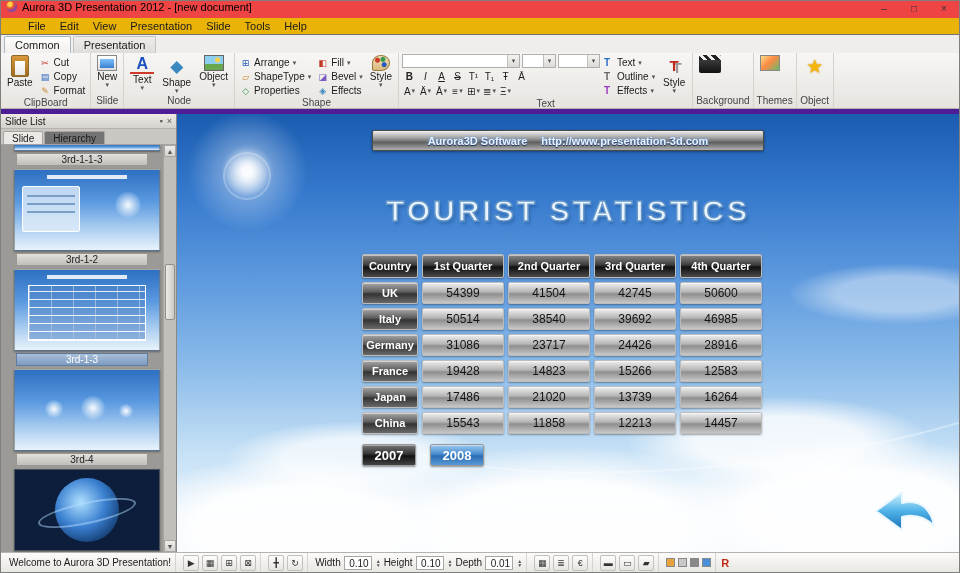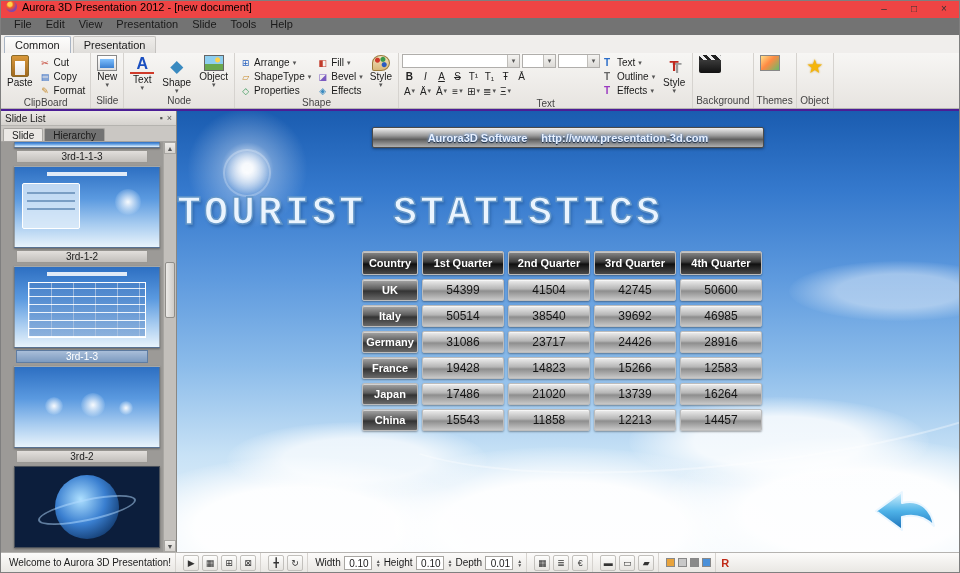--- a/index.html
+++ b/index.html
@@ -6,21 +6,21 @@
 html,body{width:960px;height:573px;overflow:hidden}
 body{font-family:"Liberation Sans","DejaVu Sans",sans-serif;font-size:11px;color:#1a1a1a;background:#fff}
 .win{width:960px;height:573px;display:flex;flex-direction:column;border:1px solid #7f7f7f;background:#fff}
 
 .tbar{height:17px;flex:0 0 auto;display:flex;gap:5px;padding:0 0 0 5px;background:#ef4444}
 .appic{width:11px;height:11px;border-radius:50%;background:radial-gradient(circle at 35% 30%,#ffd24a 0 2px,#f05a28 35%,#8e3fa8 65%,#2a7ad0);flex:0 0 auto}
 .ttext{font-size:11px;color:#000}
 .wbtns{margin-left:auto;display:flex;height:100%}
 .wbtn{width:30px;height:17px;font-size:10px;line-height:16px;text-align:center;color:#333}
 
-.mbar{height:17px;flex:0 0 auto;display:flex;align-items:center;padding-left:6px;background:#737373;border-bottom:6px solid #737373}
+.mbar{height:17px;flex:0 0 auto;display:flex;align-items:center;padding-left:20px;background:#eab308;border-bottom:1px solid #737373}
 .mi{padding:1px 7px;font-size:11px}
 
 .rtabs{height:18px;flex:0 0 auto;background:#f0eeec;display:flex;align-items:flex-end;gap:2px;padding-left:3px}
 .rtab{height:17px;padding:2px 10px;border:1px solid #c4c2bf;border-bottom:none;border-radius:2px 2px 0 0;background:linear-gradient(#efedea,#dfddda);font-size:11px}
 .rtab.on{background:linear-gradient(#fdfdfc,#f2f0ee);border-color:#a8b4c4}
 
 .ribbon{height:56px;flex:0 0 auto;display:flex;background:linear-gradient(#f7f6f4,#e7e4e0);border-bottom:1px solid #b5b3b0;overflow:hidden}
 .rg{display:flex;flex-direction:column;border-right:1px solid #d6d3cf;padding:1px 3px 0}
 .rgb{flex:1;display:flex;align-items:flex-start;gap:2px}
 .rgl{text-align:center;font-size:10px;color:#444;height:13px;line-height:12px}
@@ -48,21 +48,21 @@
 .combo{height:14px;background:#fff;border:1px solid #b0aeab;display:flex;align-items:center}
 .combo .ca{margin-left:auto;width:12px;height:100%;background:linear-gradient(#f5f4f2,#dcdad6);border-left:1px solid #c0beba;font-size:7px;text-align:center;line-height:12px;color:#555}
 .c1{width:118px}.c2{width:34px}.c3{width:42px}
 .frow{display:flex;gap:1px}
 .fb{min-width:15px;height:14px;font-size:10px;text-align:center;line-height:13px;padding:0 1px;color:#222;display:flex;align-items:center;justify-content:center;gap:1px}
 .fb.b{font-weight:bold}.fb.i{font-style:italic}.fb.u{text-decoration:underline}.fb.s{text-decoration:line-through}
 .trc{display:flex;flex-direction:column;gap:1px;padding-top:2px}
 .trb{display:flex;align-items:center;gap:3px;font-size:10px;height:13px;padding:0 2px;white-space:nowrap}
 .tT{color:#2a6cc8;font-weight:bold;width:10px}.tO{color:#666;font-weight:bold;width:10px}.tE{color:#9a3ac0;font-weight:bold;width:10px}
 
-.main{flex:1;display:flex;overflow:hidden;border-top:2px solid #4c1d95}
+.main{flex:1;display:flex;overflow:hidden;border-top:5px solid #4c1d95}
 
 .side{width:175px;flex:0 0 auto;display:flex;flex-direction:column;background:#dad7d3}
 .ph{height:15px;display:flex;align-items:center;gap:4px;padding:0 4px;background:linear-gradient(#ece9e6,#d5d2ce);border-bottom:1px solid #b5b3af;font-size:10px}
 .phsp{margin-left:auto;display:flex;gap:4px;color:#555;font-size:9px}
 .ptabs{height:16px;display:flex;background:#cac7c3;padding:2px 0 0 2px;gap:1px;border-bottom:1px solid #a5a3a0}
 .ptab{padding:1px 8px;font-size:10px;border:1px solid #a8a6a2;border-bottom:none;border-radius:2px 2px 0 0;background:#737373}
 .ptab.on{background:#ebe8e5}
 .sarea{flex:1;display:flex;overflow:hidden}
 .slides{flex:1;background:#9c9a97;padding:0 13px;overflow:hidden}
 .thumb{width:146px;height:82px;margin:3px auto 2px;border:1px solid #76747196;position:relative;overflow:hidden;box-shadow:0 1px 2px rgba(0,0,0,.35)}
@@ -82,21 +82,21 @@
 .vs-btn{height:12px;line-height:12px;background:linear-gradient(#efedea,#d5d2ce);border:1px solid #a8a6a2}
 .vs-track{flex:1;position:relative;background:#c2bfbb}
 .vs-thumb{position:absolute;top:28%;left:1px;right:1px;height:56px;background:linear-gradient(90deg,#eceae7,#cfccc8);border:1px solid #908e8a;border-radius:2px}
 
 .cwrap{flex:1;position:relative;overflow:hidden;border-left:1px solid #8a8884}
 .canvas{position:absolute;inset:0;background:radial-gradient(circle at 9% 13%,rgba(255,255,255,.95) 0 5px,rgba(255,255,255,.3) 26px,transparent 60px),linear-gradient(180deg,#1a5cb0 0%,#3579cd 18%,#5e9ade 38%,#8cbcea 58%,#c8e2f6 78%,#eef6fc 100%)}
 .cloud{position:absolute;background:radial-gradient(ellipse at center,rgba(255,255,255,.95) 0 40%,rgba(255,255,255,0) 72%);border-radius:50%}
 .flare{position:absolute;left:46px;top:38px;width:48px;height:48px;border-radius:50%;border:2px solid rgba(255,255,255,.25);background:radial-gradient(circle,rgba(255,255,255,.55),transparent 70%)}
 .swoosh{position:absolute;right:-130px;bottom:86px;width:720px;height:170px;border:2px solid rgba(255,255,255,.35);border-radius:50%;transform:rotate(-6deg);border-top-color:transparent;border-left-color:transparent}
 .banner{position:absolute;top:16px;left:50%;transform:translateX(-50%);width:392px;height:21px;background:linear-gradient(180deg,#f0f0f0,#9a9a9a 40%,#5f5f5f 60%,#b0b0b0);border:1px solid #4a4a4a;border-radius:2px;box-shadow:0 1px 3px rgba(0,0,0,.4);display:flex;align-items:center;justify-content:center;gap:14px;font-size:11px;font-weight:bold;color:#e8f1ff;text-shadow:0 0 3px #6aa8ff,0 1px 1px #000}
-.ctitle{position:absolute;top:80px;left:0;right:0;font-family:Liberation Mono, monospace;font-size:40px;font-weight:bold;letter-spacing:3px;color:#eaf4fe;-webkit-text-stroke:1.5px #6496c8;text-shadow:2px 3px 3px rgba(30,80,140,.45)}
+.ctitle{position:absolute;top:80px;left:0;right:0;text-align:center;font-family:Liberation Sans, sans-serif;font-size:30px;font-weight:bold;letter-spacing:3px;color:#eaf4fe;-webkit-text-stroke:1.5px #6496c8;text-shadow:2px 3px 3px rgba(30,80,140,.45)}
 .stat-table{position:absolute;left:185px;top:140px;display:grid;grid-template-columns:56px 82px 82px 82px 82px;grid-template-rows:24px repeat(6,22px);gap:4px}
 .tc{display:flex;align-items:center;justify-content:center;border-radius:2px;border:1px solid #bcbcbc;box-shadow:inset 0 1px 0 rgba(255,255,255,.5),0 1px 2px rgba(0,0,0,.35)}
 .th{background:linear-gradient(180deg,#8a8a8a,#3c3c3c 45%,#101010 55%,#4a4a4a);color:#fff;font-weight:bold;font-size:11px}
 .tco{background:linear-gradient(180deg,#a8a8a8,#5c5c5c 45%,#333 55%,#6a6a6a);color:#fff;font-weight:bold;font-size:11px}
 .tv{background:linear-gradient(180deg,#efefef,#b5b5b5 45%,#8e8e8e 55%,#c8c8c8);color:#141414;font-size:12px}
 .ybtns{position:absolute;left:185px;top:330px;display:flex;gap:14px}
 .yb{width:54px;height:22px;display:flex;align-items:center;justify-content:center;border-radius:2px;color:#fff;font-size:13px;font-weight:bold;border:1px solid #999;box-shadow:inset 0 1px 0 rgba(255,255,255,.4),0 1px 2px rgba(0,0,0,.4)}
 .yb.dark{background:linear-gradient(180deg,#777,#333 45%,#111 55%,#444)}
 .yb.blue{background:linear-gradient(180deg,#9cc8f0,#4a8ed0 45%,#2a6cb0 55%,#5a9ad8)}
 .back-arrow{position:absolute;right:22px;bottom:14px;width:64px;height:48px}
@@ -385,21 +385,21 @@
           <div class="thumb sky">
             <div class="mini-title"></div>
             <div class="mini-table"></div>
           </div>
           <div class="sl-lbl on">3rd-1-3</div>
           <div class="thumb sky">
             <div class="dot" style="left:30px;top:30px;width:18px;height:18px"></div>
             <div class="dot" style="left:66px;top:26px;width:24px;height:24px"></div>
             <div class="dot" style="left:104px;top:34px;width:14px;height:14px"></div>
           </div>
-          <div class="sl-lbl">3rd-2</div>
+          <div class="sl-lbl">3rd-4</div>
           <div class="thumb globe-bg">
             <div class="globe"></div>
             <div class="gring"></div>
           </div>
         </div>
         <div class="vscroll">
           <div class="vs-btn">▲</div>
           <div class="vs-track">
             <div class="vs-thumb"></div>
           </div>
@@ -463,20 +463,24 @@
           <div class="tc tv">13739</div>
           <div class="tc tv">16264</div>
 
           <div class="tc tco">China</div>
           <div class="tc tv">15543</div>
           <div class="tc tv">11858</div>
           <div class="tc tv">12213</div>
           <div class="tc tv">14457</div>
         </div>
 
+        <div class="ybtns">
+          <div class="yb dark">2007</div>
+          <div class="yb blue">2008</div>
+        </div>
 
         <svg class="back-arrow" viewBox="0 0 64 48">
           <defs>
             <linearGradient id="ag" x1="0" y1="0" x2="0" y2="1">
               <stop offset="0" stop-color="#d8f4ff"></stop>
               <stop offset="0.5" stop-color="#4fb3e8"></stop>
               <stop offset="1" stop-color="#1a6fb8"></stop>
             </linearGradient>
           </defs>
           <path d="M3 21 L29 2 L29 13 C46 9 58 18 61 36 C51 26 41 24 29 27 L29 40 Z" fill="url(#ag)" stroke="#eaf6ff" stroke-width="2" stroke-linejoin="round"></path>

